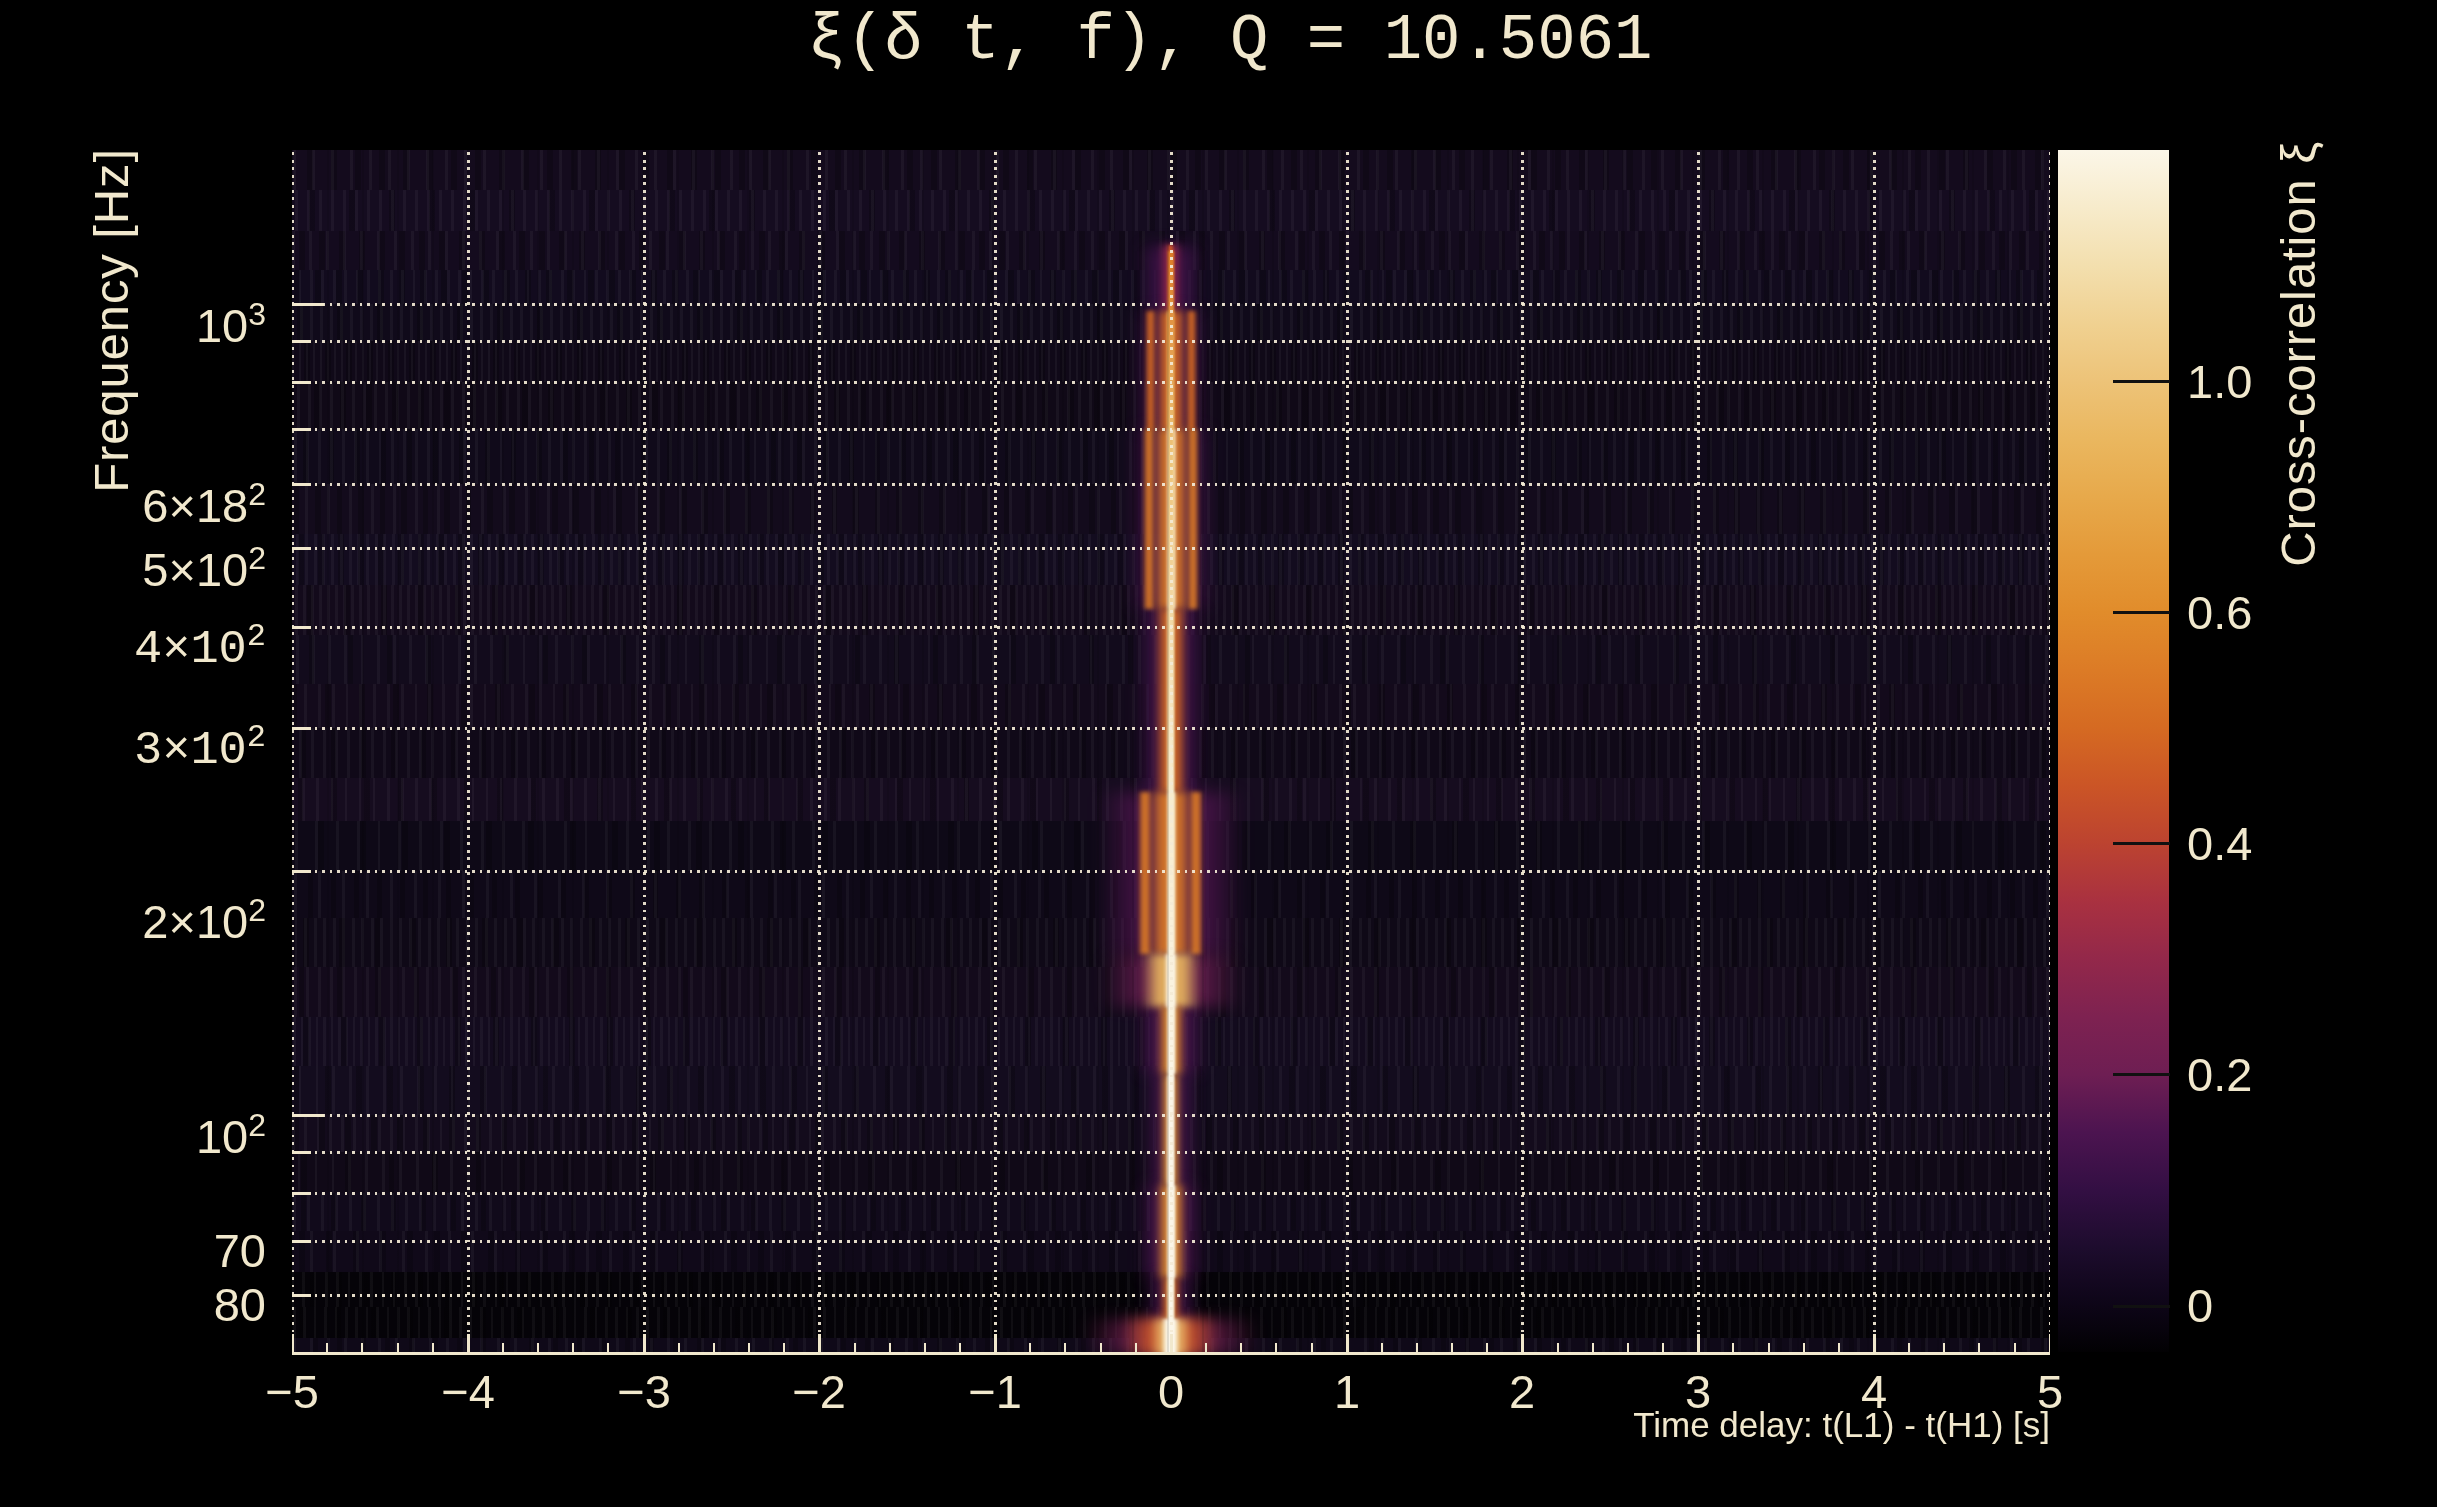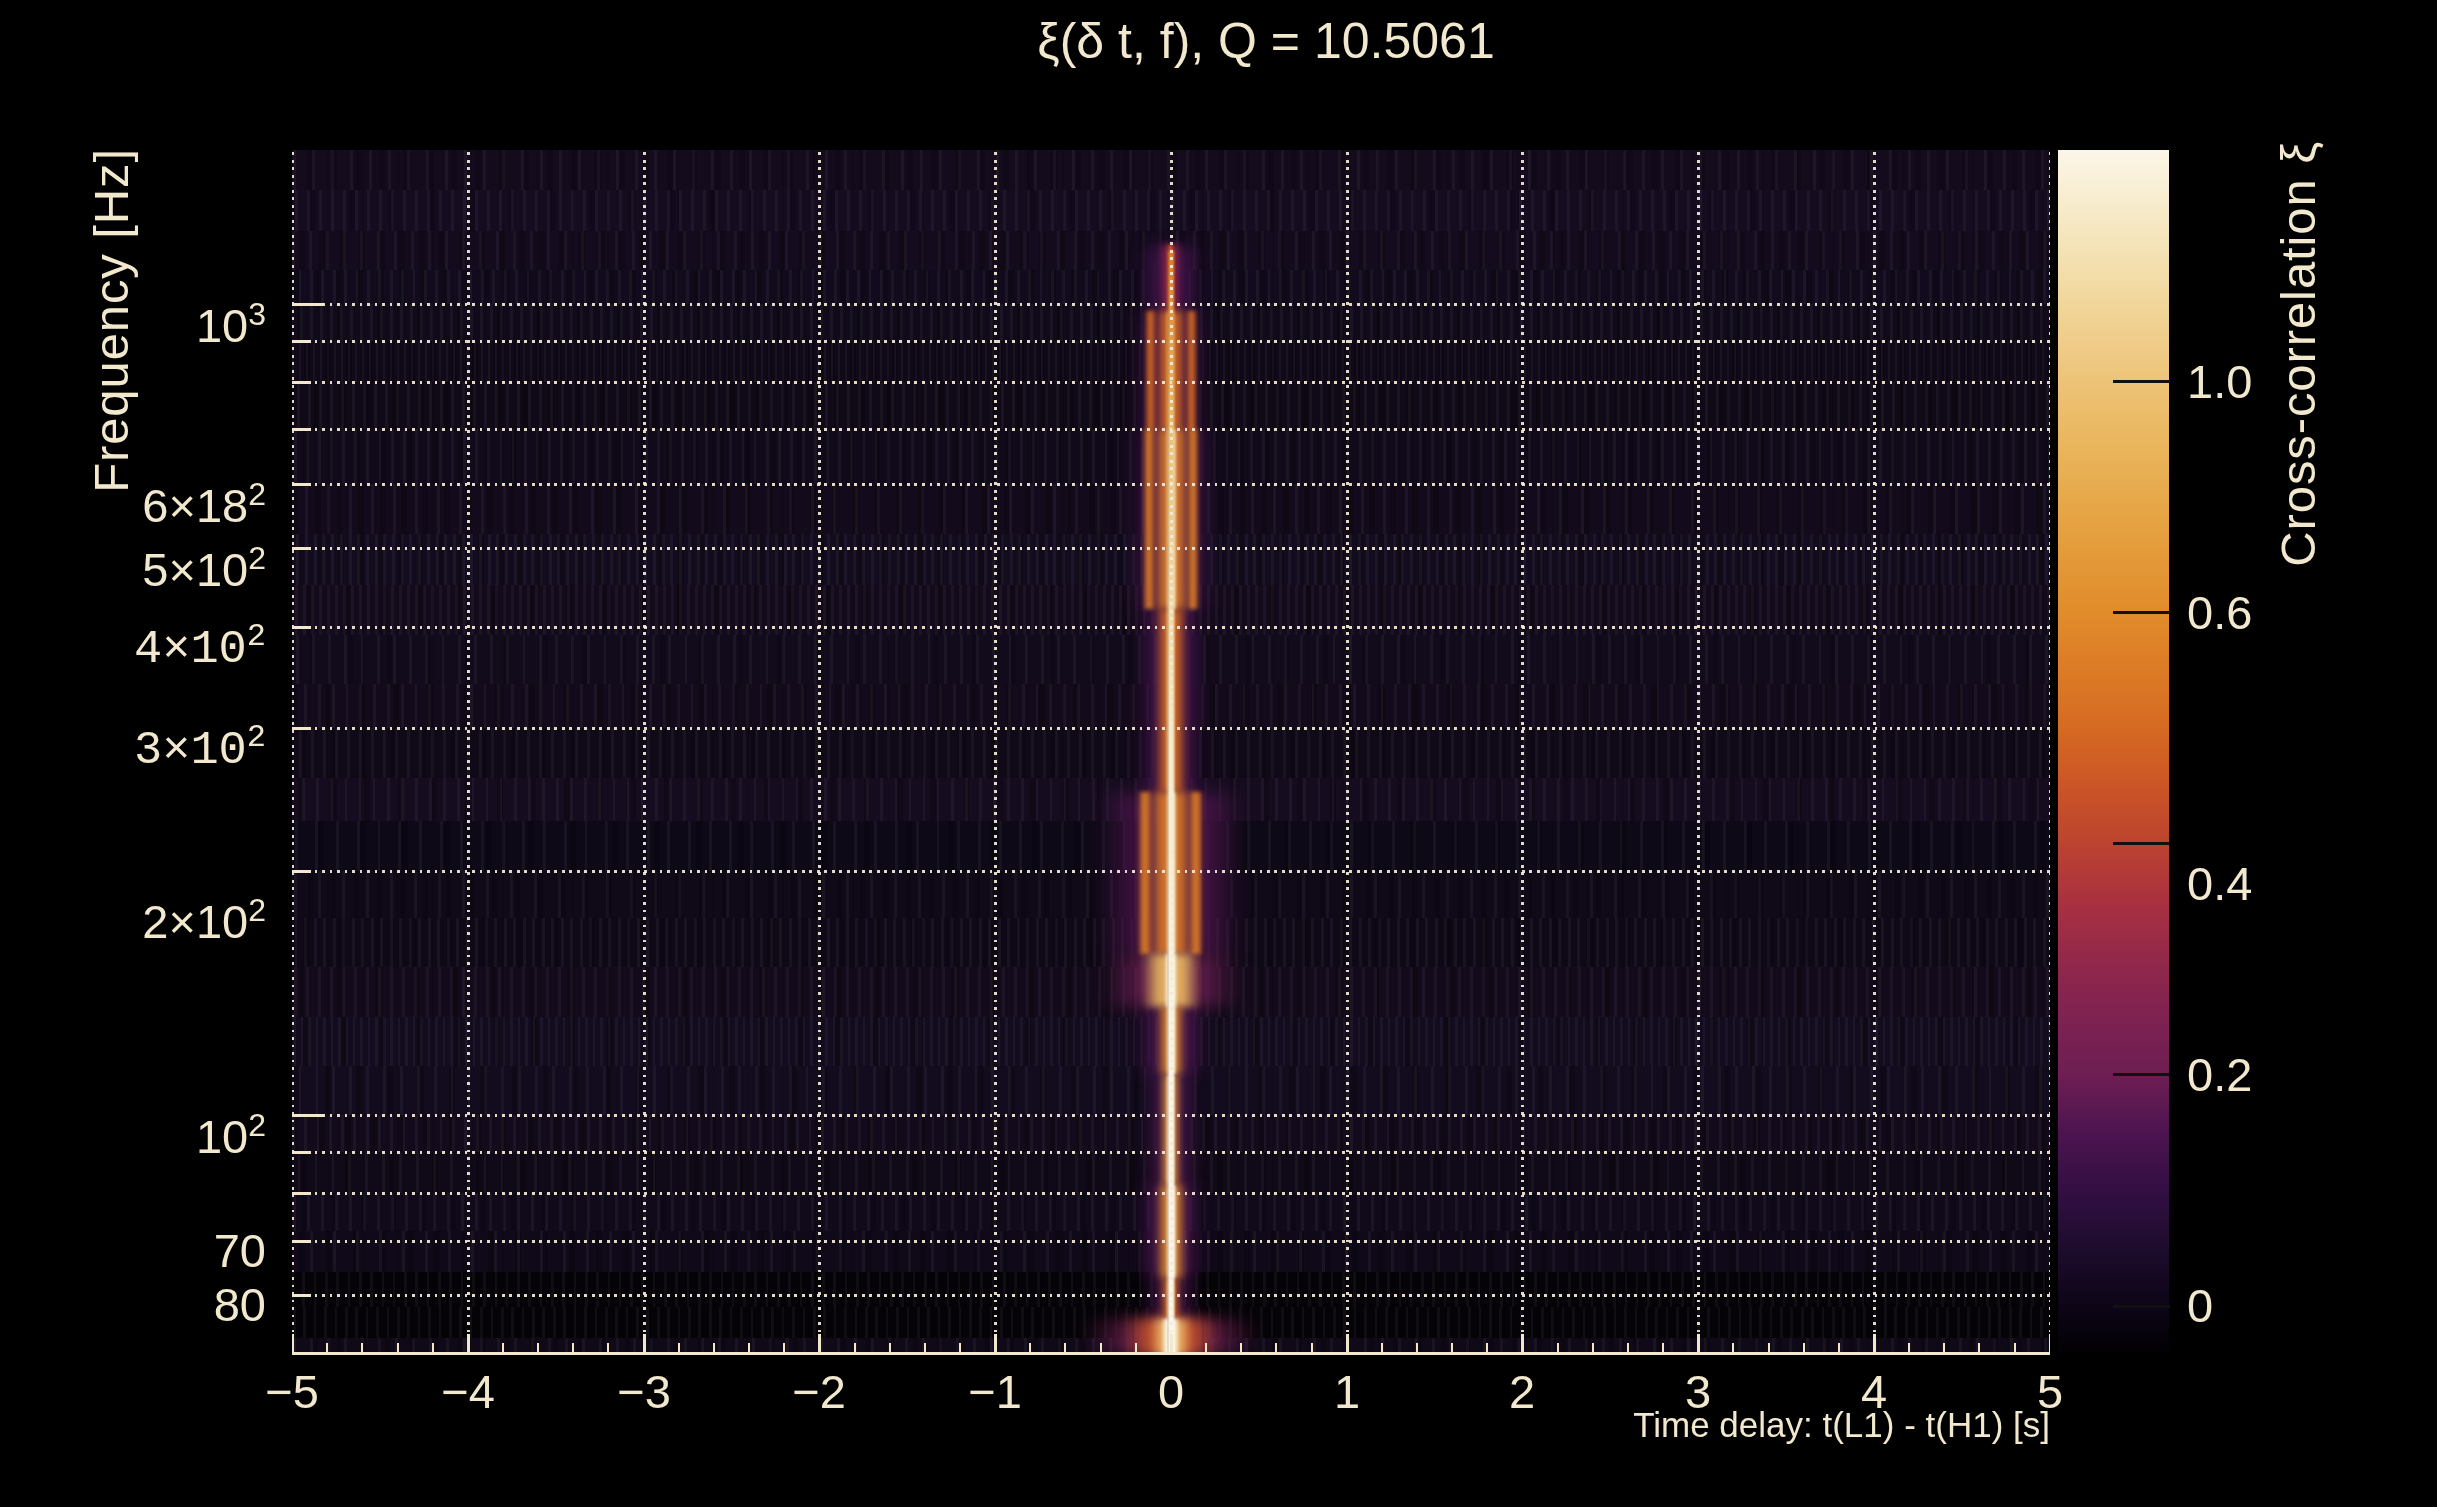--- a/index.html
+++ b/index.html
@@ -1,19 +1,19 @@
 <!DOCTYPE html>
 <html style="font-size:15px"><head>
 <meta charset="utf-8">
 <style>
   html,body{margin:0;padding:0;background:#000;}
   body{width:2438px;height:1507px;overflow:hidden;font-family:"Liberation Sans",sans-serif;}
   #figure{position:absolute;left:0;top:0;width:2438px;height:1507px;background:#000;}
   .txt{color:#f1e8cd;}
-  #title{position:absolute;left:1266px;top:7.5px;transform:translateX(-50%);font-size:50px;line-height:66px;white-space:nowrap;}
+  #title{position:absolute;left:1230px;top:7.5px;transform:translateX(-50%);font-size:64px;line-height:66px;white-space:nowrap;font-family:Liberation Mono, monospace;}
   #ytitle{position:absolute;left:83px;top:148px;font-size:49px;writing-mode:vertical-rl;transform:rotate(180deg);white-space:nowrap;letter-spacing:0.9px;}
   #xtitle{position:absolute;right:388px;top:1405px;font-size:35px;white-space:nowrap;}
   #cbtitle{position:absolute;left:2270px;top:141px;font-size:49px;writing-mode:vertical-rl;transform:rotate(180deg);white-space:nowrap;letter-spacing:0.9px;}
   #plot{position:absolute;left:292px;top:150px;width:1758px;height:1205px;overflow:hidden;background:#140a1e;}
   .row{position:absolute;left:0;width:100%;}
   .seg,.core,.halo{position:absolute;}
   .grid-h{position:absolute;left:0;width:100%;height:2.8px;background:repeating-linear-gradient(90deg,rgba(244,235,214,.92) 0 2.8px,transparent 2.8px 7.5px);z-index:40;}
   .grid-v{position:absolute;top:0;height:100%;width:2.8px;background:repeating-linear-gradient(0deg,rgba(244,235,214,.92) 0 2.8px,transparent 2.8px 7.5px);z-index:40;}
   .xtick{position:absolute;background:#f1e8cd;width:1.9px;z-index:45;}
   .ytickm{position:absolute;background:#f1e8cd;height:2.8px;left:0;z-index:45;}
@@ -217,19 +217,19 @@
     <div class="xlab txt" style="left: 1347px;">1</div>
     <div class="xlab txt" style="left: 1522px;">2</div>
     <div class="xlab txt" style="left: 1698px;">3</div>
     <div class="xlab txt" style="left: 1874px;">4</div>
     <div class="xlab txt" style="left: 2050px;">5</div>
     <div class="cbtick" style="top: 1305px;"></div>
     <div class="cblab txt" style="top: 1305px;">0</div>
     <div class="cbtick" style="top: 1073px;"></div>
     <div class="cblab txt" style="top: 1074px;">0.2</div>
     <div class="cbtick" style="top: 842px;"></div>
-    <div class="cblab txt" style="top: 843px; margin-top: 40px;">0.4</div>
+    <div class="cblab txt" style="top: 843px;">0.4</div>
     <div class="cbtick" style="top: 611px;"></div>
     <div class="cblab txt" style="top: 612px;">0.6</div>
     <div class="cbtick" style="top: 380px;"></div>
     <div class="cblab txt" style="top: 381px;">1.0</div>
   </div>
 
 
 </body></html>

